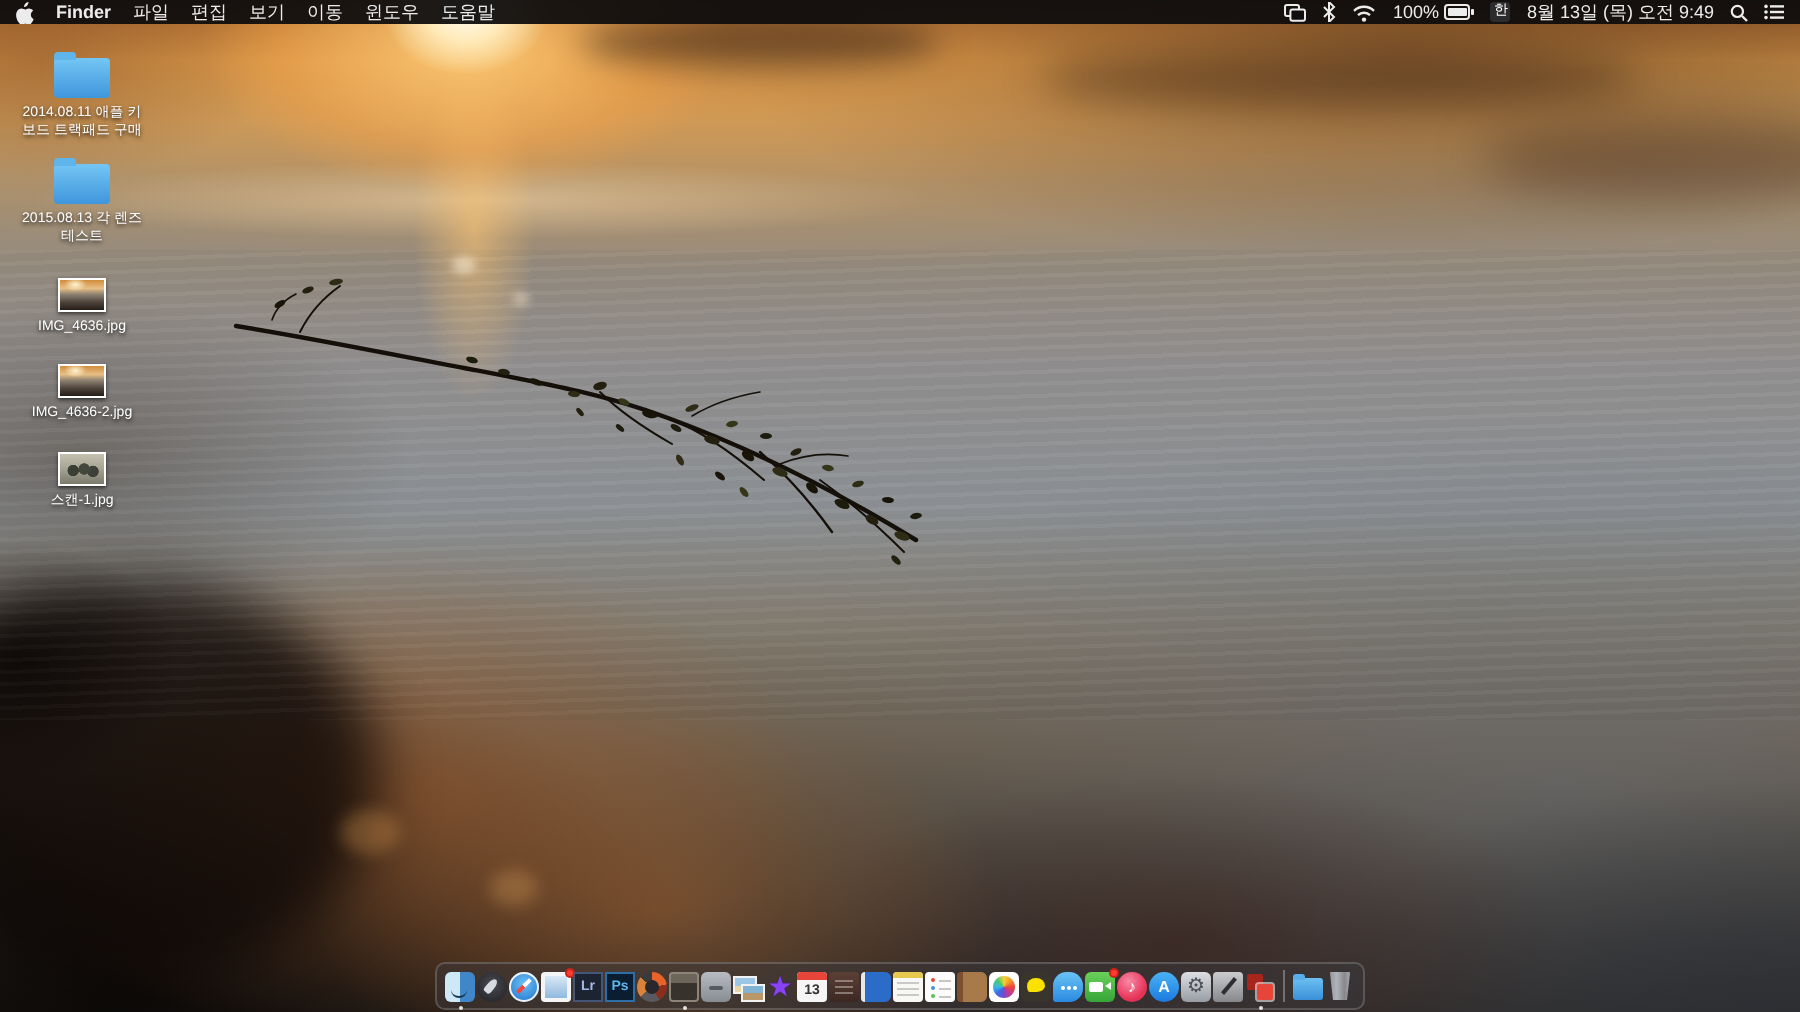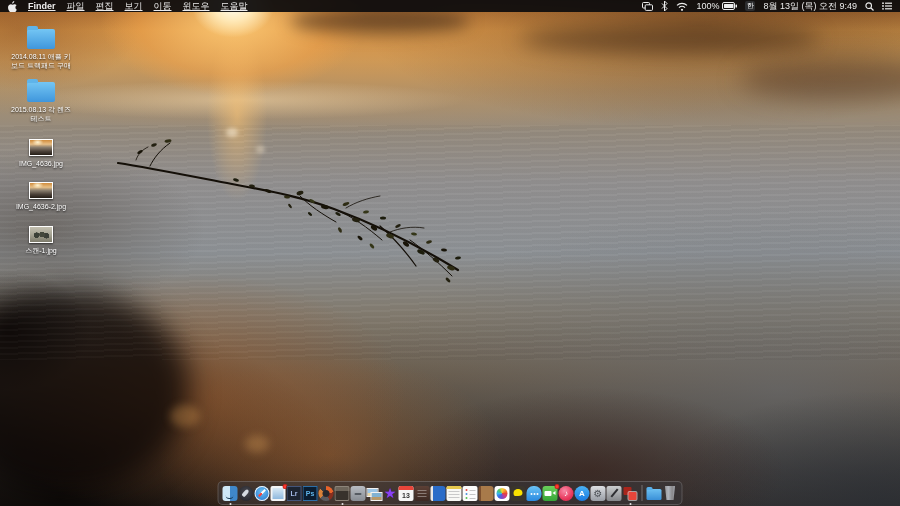--- a/index.html
+++ b/index.html
@@ -35,21 +35,21 @@
   .bk2{left:245px;top:435px;width:24px;height:18px;background:rgba(240,180,100,.28);filter:blur(4px);}
   .bk3{left:226px;top:128px;width:12px;height:9px;background:rgba(255,245,225,.5);filter:blur(2px);}
   .bk4{left:256px;top:146px;width:9px;height:7px;background:rgba(255,240,215,.4);filter:blur(2px);}
   .streaks{position:absolute;left:0;right:0;top:125px;height:235px;opacity:.5;
     background:repeating-linear-gradient(178deg, rgba(255,255,255,.05) 0 2px, rgba(0,0,0,.05) 2px 6px);}
   .branch{position:absolute;left:0;top:0;}
 
   
   .menubar{position:absolute;left:0;top:0;width:900px;height:12px;background:rgba(16,14,14,.95);
     display:flex;align-items:center;color:#ececec;font-size:9px;line-height:12px;padding:0 8px;box-sizing:border-box;}
-  .mb-left{display:flex;align-items:flex-end;gap:11px;text-decoration:underline;}
+  .mb-left{display:flex;align-items:flex-end;gap:11px;}
   .mb-app{font-weight:bold;}
   .mb-item{white-space:nowrap;}
   .mb-right{margin-left:auto;display:flex;align-items:center;gap:8px;}
   .mb-ic{display:flex;align-items:center;}
   .batt{display:flex;align-items:center;gap:3px;}
   .inputsq{width:10px;height:10px;background:#2c2c2e;border-radius:2px;color:#fff;font-size:7px;
     display:flex;align-items:center;justify-content:center;}
   .clock{white-space:nowrap;}
 
   

